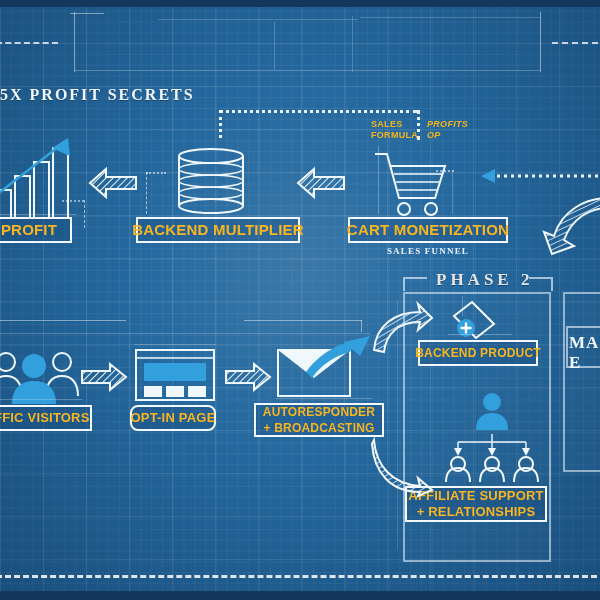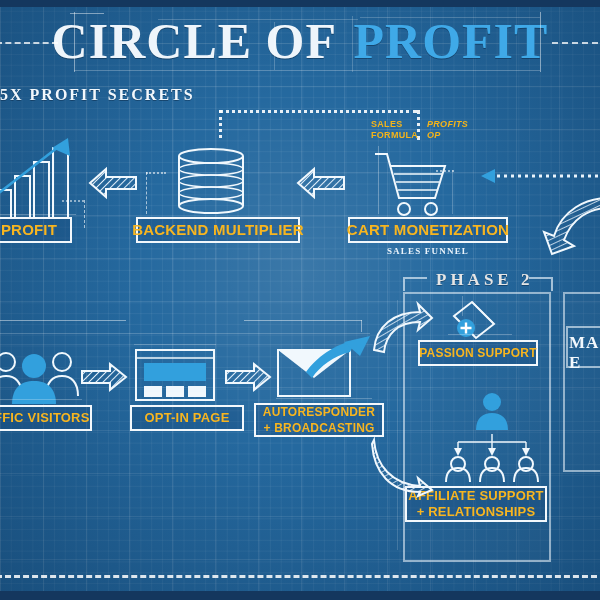--- a/index.html
+++ b/index.html
@@ -95,24 +95,20 @@
 </style>
 </head>
 <body>
 
 <div id="stage">
 
   <div class="grid-fine"></div>
   <div class="grid-bold"></div>
   <div class="vig"></div>
 
-  <div class="abs" id="title-wrap">
-    <span class="title-line t-white">CIRCLE OF</span>
-    <span class="title-line t-cyan" style="margin-left:12px;">PROFIT</span>
-  </div>
 
   <div class="abs dash-h" style="left:-4px;top:42px;width:62px;"></div>
   <div class="abs dash-h" style="left:552px;top:42px;width:56px;"></div>
   <div class="abs thin-v" style="left:74px;top:12px;height:60px;"></div>
   <div class="abs thin-v" style="left:540px;top:12px;height:60px;"></div>
   <div class="abs thin-h" style="left:70px;top:13px;width:34px;"></div>
   <div class="abs thin-h" style="left:74px;top:70px;width:466px;opacity:.55;"></div>
   <div class="abs thin-v" style="left:274px;top:22px;height:48px;opacity:.5;"></div>
   <div class="abs thin-v" style="left:352px;top:16px;height:56px;opacity:.45;"></div>
   <div class="abs thin-h" style="left:158px;top:19px;width:200px;opacity:.45;"></div>
@@ -242,21 +238,21 @@
       <path class="stroke-w" d="M12 16 L30 2 L52 24 L34 38 Z"></path>
       <path class="stroke-w1" d="M30 2 L52 24"></path>
       <circle class="fill-c" cx="24" cy="28" r="9"></circle>
       <path d="M24 22.5 L24 33.5 M18.5 28 L29.5 28" stroke="#ffffff" stroke-width="2.4" fill="none"></path>
     </svg>
   </div>
   <div class="abs thin-h" style="left:448px;top:334px;width:64px;opacity:.6;"></div>
   <div class="abs thin-v" style="left:462px;top:296px;height:20px;opacity:.55;"></div>
 
   <div class="label-box" style="left:418px;top:340px;width:120px;height:26px;font-size:12px;">
-    <span>PASSION SUPPORT</span>
+    <span>BACKEND PRODUCT</span>
   </div>
 
   <div class="abs" style="left:438px;top:392px;width:108px;height:90px;">
     <svg width="108" height="90" viewBox="0 0 108 90">
 
       <circle class="fill-c" cx="54" cy="10" r="9"></circle>
       <path class="fill-c" d="M38 38 C38 26 45 21 54 21 C63 21 70 26 70 38 Z"></path>
 
       <path class="stroke-w1" d="M54 42 L54 50 M20 50 L88 50 M20 50 L20 58 M54 50 L54 58 M88 50 L88 58"></path>
       <path class="fill-w" d="M20 64 L16 56 L24 56 Z"></path>
@@ -317,21 +313,21 @@
       <rect class="fill-w" x="10" y="38" width="18" height="11"></rect>
       <rect class="fill-w" x="32" y="38" width="18" height="11"></rect>
       <rect class="fill-w" x="54" y="38" width="18" height="11"></rect>
       <line class="stroke-thin" x1="10" y1="43" x2="28" y2="43"></line>
       <line class="stroke-thin" x1="32" y1="43" x2="50" y2="43"></line>
       <line class="stroke-thin" x1="54" y1="43" x2="72" y2="43"></line>
     </svg>
   </div>
   <div class="abs thin-h" style="left:134px;top:344px;width:82px;opacity:.5;"></div>
 
-  <div class="label-box" style="left:130px;top:405px;width:114px;height:26px;font-size:13px;">
+  <div class="label-box" style="left:130px;top:405px;width:86px;height:26px;font-size:13px;border-radius:8px;">
     <span>OPT-IN PAGE</span>
   </div>
 
   <div class="abs" style="left:224px;top:362px;width:48px;height:30px;">
     <svg width="48" height="30" viewBox="0 0 48 30">
       <path d="M30 2 L30 9 L2 9 L2 21 L30 21 L30 28 L46 15 Z" fill="url(#hatchC)" stroke="#f1f8fd" stroke-width="2"></path>
     </svg>
   </div>
 
   <div class="abs" style="left:276px;top:336px;width:96px;height:62px;">

